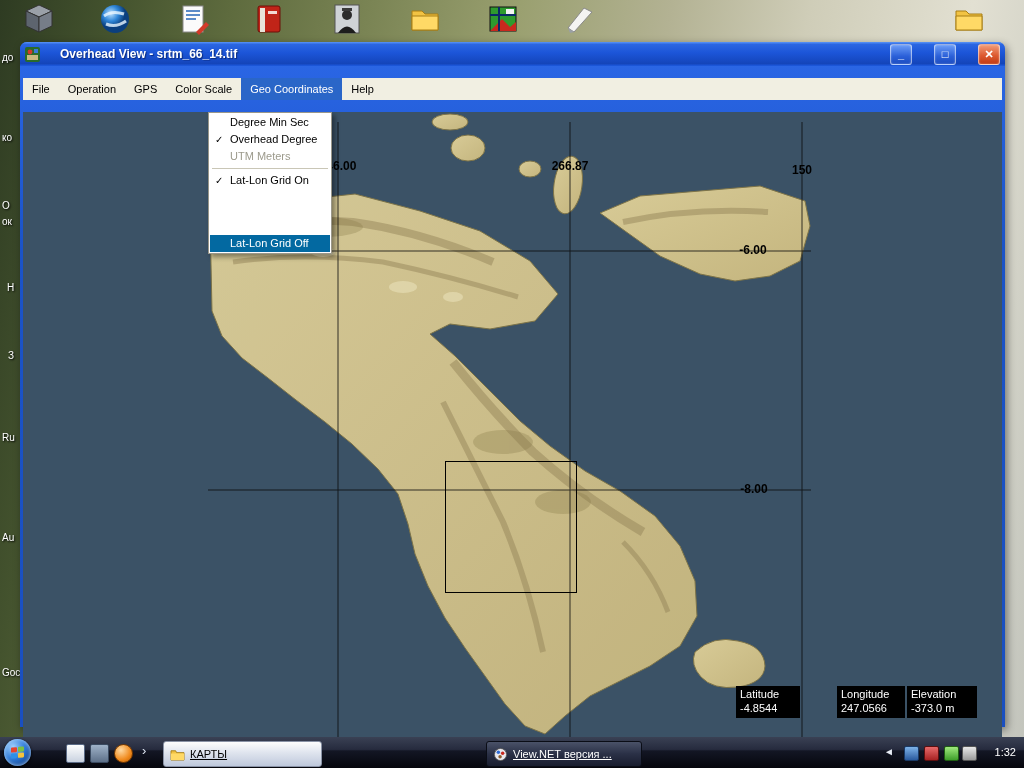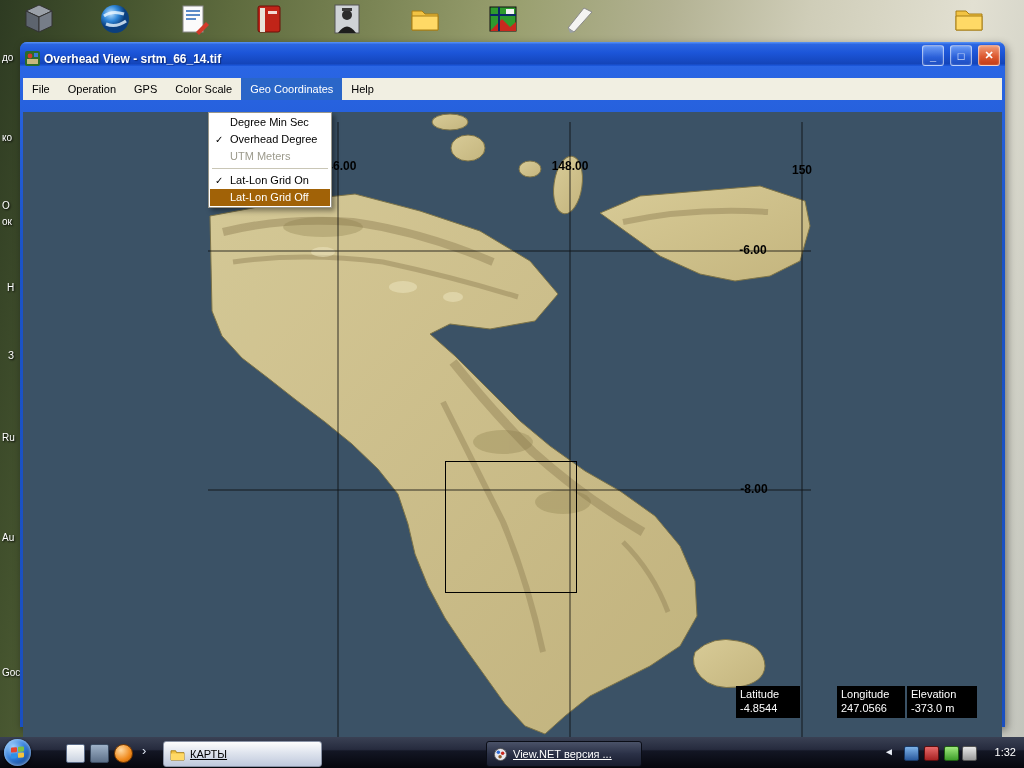--- a/index.html
+++ b/index.html
@@ -8,21 +8,21 @@
   
   .desktop{position:absolute;inset:0;
     background:linear-gradient(100deg,#2e3b22 0%,#44532e 10%,#5e6b3e 20%,#7a8454 32%,
                #9aa070 45%,#b3b293 58%,#cfcdb8 70%,#e2e0d2 84%,#c2c4bc 100%);}
   .dicon{position:absolute;top:2px;width:34px;height:34px;cursor:pointer;}
   .dlabel{position:absolute;color:#fff;font-size:10px;text-shadow:1px 1px 2px #000;left:2px;}
   
   .window{position:absolute;left:20px;top:42px;width:985px;height:685px;
     background:linear-gradient(#2c68e8,#1b53c8 30%,#1a4fc0);
     border-radius:7px 7px 0 0;box-shadow:2px 3px 8px rgba(0,0,0,.45);}
-  .titlebar{height:24px;display:flex;align-items:flex-end;padding:0 5px;gap:4px;
+  .titlebar{height:24px;display:flex;align-items:center;padding:0 5px;gap:20px;
     border-radius:7px 7px 0 0;
     background:linear-gradient(180deg,#5a95f7 0%,#2b66e2 10%,#1c55d8 45%,#1445ba 90%,#1d5ae0 100%);}
   .wtitle{color:#fff;font-size:12px;font-weight:bold;text-shadow:1px 1px 1px #0a2a7a;flex:1;
     white-space:nowrap;overflow:hidden;}
   .wbtn{width:20px;height:19px;border-radius:3px;margin-left:2px;color:#fff;font-size:11px;
     font-weight:bold;display:flex;align-items:center;justify-content:center;cursor:pointer;
     border:1px solid rgba(255,255,255,.55);
     background:linear-gradient(#6b9cf7,#2a5fd8 60%,#1c4cc0);box-shadow:inset 0 0 2px #fff6;}
   .wbtn.close{background:linear-gradient(#f09b77,#dd5a31 55%,#c23a12);}
   .menubar{margin:12px 3px;height:22px;background:#f1efe2;display:flex;align-items:center;
@@ -38,21 +38,21 @@
   .selrect{position:absolute;left:422px;top:349px;width:130px;height:130px;border:1px solid #000;
     z-index:2;cursor:crosshair;}
   .readout{position:absolute;top:574px;height:30px;background:#000;color:#fff;font-size:11px;
     line-height:14px;padding:1px 4px;z-index:3;white-space:nowrap;}
   
   .dd{position:absolute;left:185px;top:0;width:120px;background:#fff;border:1px solid #9a978a;
     box-shadow:3px 3px 5px rgba(0,0,0,.4);z-index:10;padding:1px;font-size:11px;color:#000;}
   .dd-item{position:relative;height:17px;line-height:17px;padding-left:20px;cursor:pointer;}
   .dd-item .dd-check{position:absolute;left:5px;top:0;font-size:10px;}
   .dd-item.disabled{color:#9c9a8c;cursor:default;}
-  .dd-item.selected{background:#a16207;color:#fff;}
+  .dd-item.selected{background:#0369a1;color:#fff;margin-top:46px;}
   .dd-sep{border-top:1px solid #c9c6b6;margin:3px 2px;}
   
   .taskbar{position:absolute;left:0;bottom:0;width:1024px;height:31px;
     background:linear-gradient(180deg,#3a4154,#262b3e 40%,#131624 45%,#05060c);}
   .orb{position:absolute;left:4px;top:2px;width:27px;height:27px;border-radius:50%;cursor:pointer;
     background:radial-gradient(circle at 9px 8px,#9fd0ff,#2f7ad8 45%,#0d3c86 80%,#06224e);
     box-shadow:inset 0 0 4px #bfe2ff,0 1px 3px #000;display:flex;align-items:center;justify-content:center;}
   .flag{width:13px;height:12px;display:grid;grid-template-columns:6px 6px;grid-template-rows:5px 5px;
     gap:1px;transform:skewY(-6deg);}
   .flag i{border-radius:1px;}
@@ -223,21 +223,21 @@
         <g stroke="#0a0a0a" stroke-width="1" opacity="0.8">
           <line x1="315" y1="10" x2="315" y2="627"></line>
           <line x1="547" y1="10" x2="547" y2="627"></line>
           <line x1="779" y1="10" x2="779" y2="627"></line>
           <line x1="185" y1="139" x2="788" y2="139"></line>
           <line x1="185" y1="378" x2="788" y2="378"></line>
         </g>
       </svg>
 
       <span class="glabel" style="left:315px;top:47px">146.00</span>
-      <span class="glabel" style="left:547px;top:47px">148.00</span>
+      <span class="glabel" style="left:547px;top:47px">266.87</span>
       <span class="glabel" style="left:779px;top:51px">150</span>
       <span class="glabel lat" style="left:730px;top:131px">-6.00</span>
       <span class="glabel lat" style="left:731px;top:370px">-8.00</span>
 
       <div class="selrect"></div>
 
       <div class="readout" style="left:713px;width:56px">
         <div>Latitude</div>
           <div>-4.8544</div>
       </div>

